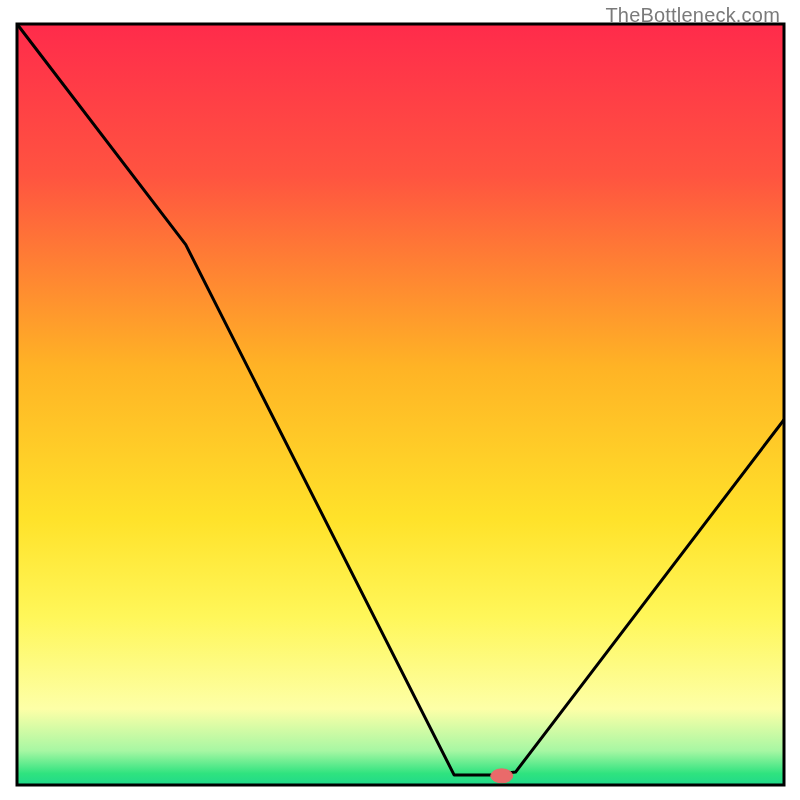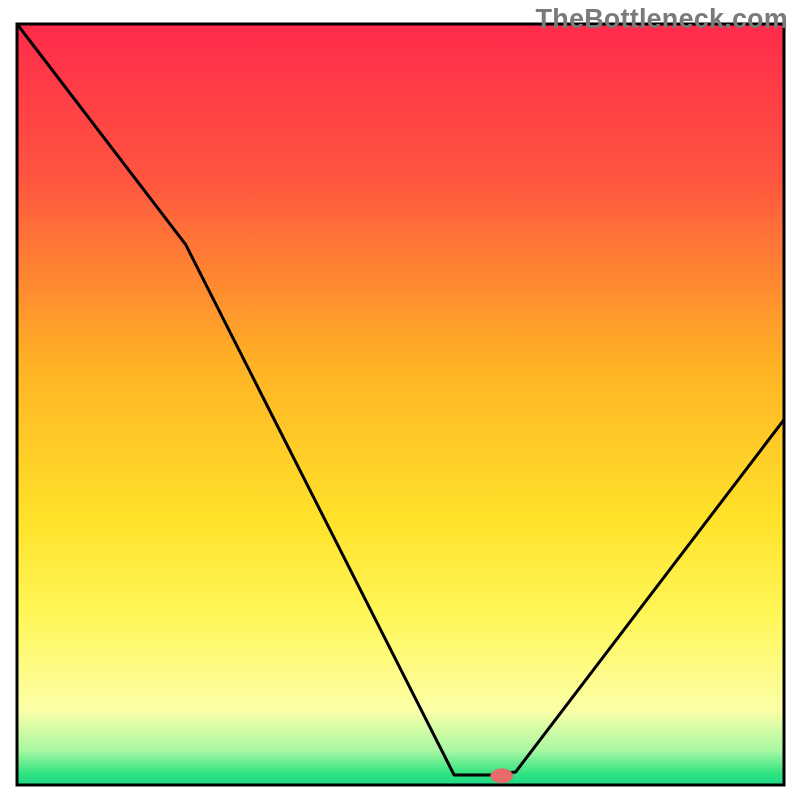--- a/index.html
+++ b/index.html
@@ -12,23 +12,23 @@
     background: #fff;
   }
   .chart-wrap {
     position: absolute;
     inset: 0;
   }
   svg { display: block; }
   .watermark {
     position: absolute;
     top: 4px;
-    right: 12px;
-    font-size: 27px;
-    font-weight: 700;
+    right: 20px;
+    font-size: 20px;
+    font-weight: 400;
     color: #7a7a7a;
     letter-spacing: 0.2px;
     user-select: none;
   }
 </style>
 </head>
 <body>
 
 <div class="chart-wrap">
   <svg id="chart-svg" width="800" height="800" viewBox="0 0 800 800">

